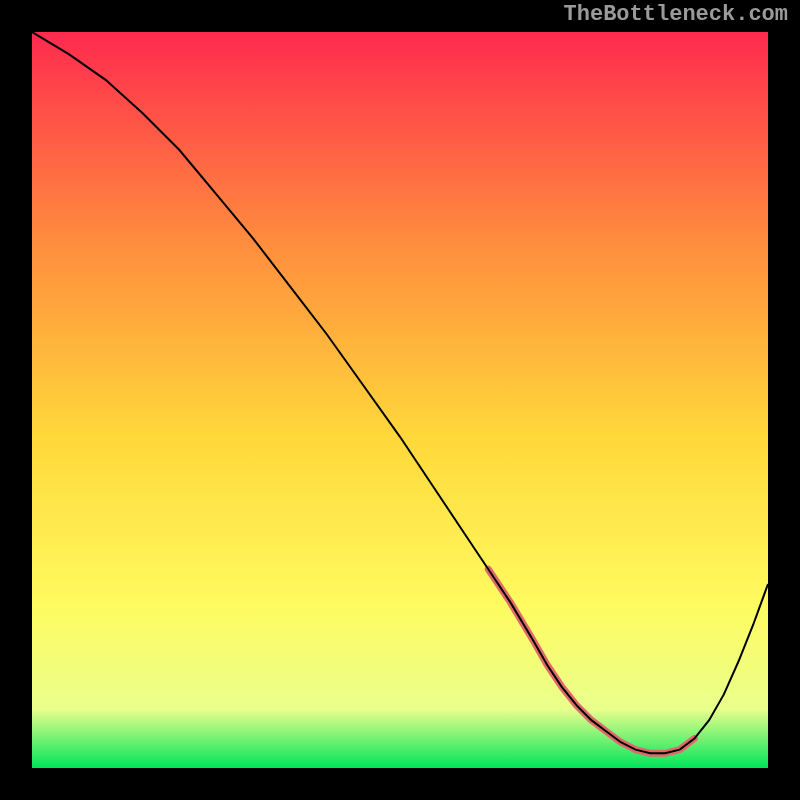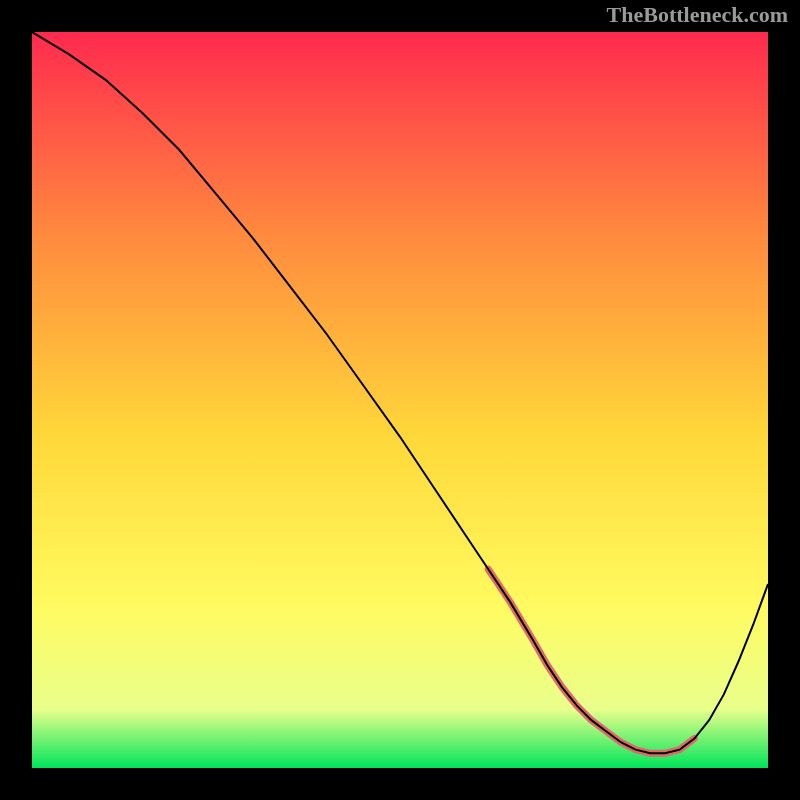--- a/index.html
+++ b/index.html
@@ -8,21 +8,21 @@
     width: 800px;
     height: 800px;
     background: #000;
     overflow: hidden;
   }
   .watermark {
     position: absolute;
     top: 2px;
     right: 12px;
     color: #9a9a9a;
-    font-family: Liberation Serif, serif;
+    font-family: Liberation Mono, monospace;
     font-size: 22px;
     font-weight: bold;
     user-select: none;
   }
   .plot-area {
     position: absolute;
     left: 32px;
     top: 32px;
     width: 736px;
     height: 736px;

